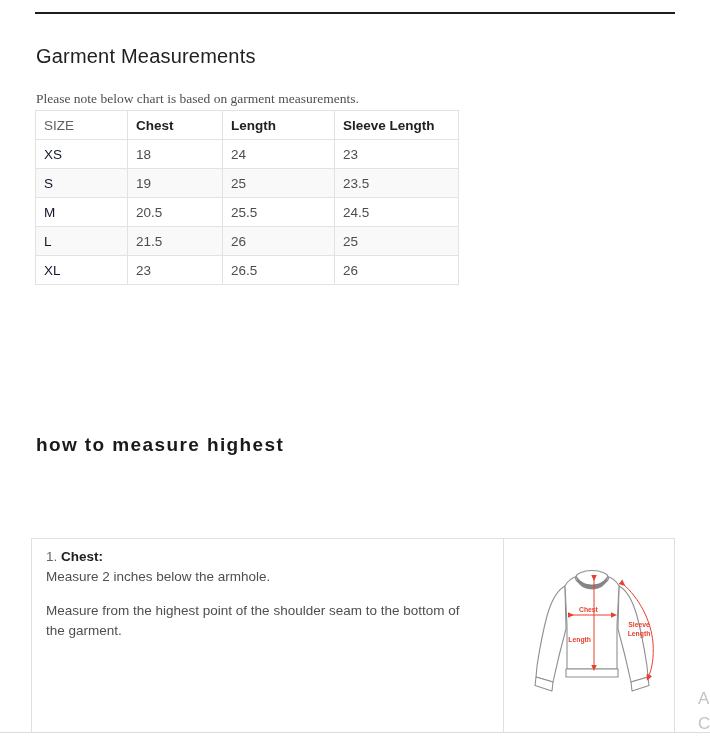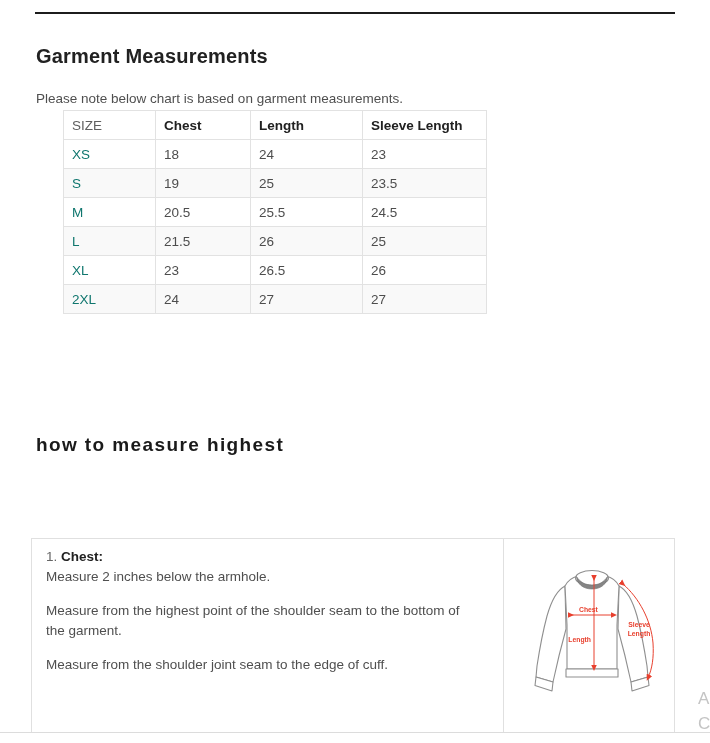--- a/index.html
+++ b/index.html
@@ -4,37 +4,37 @@
 <style>
   html,body{margin:0;padding:0;background:#fff;}
   #screen{
     position:relative;width:710px;height:743px;background:#fff;overflow:hidden;
     font-family:"Liberation Sans","DejaVu Sans",sans-serif;
     -webkit-font-smoothing:antialiased;
   }
   
   .top-rule{position:absolute;left:35px;top:12px;width:640px;height:2px;background:#1c1c1c;}
   
-  .h1{position:absolute;left:36px;top:45px;font-size:20px;font-weight:700;color:#212121;letter-spacing:.2px;}
-  .note{position:absolute;left:36px;top:91px;font-size:13.5px;color:#4f4f4f;}
+  .h1{position:absolute;left:36px;top:45px;font-size:20px;font-weight:400;color:#212121;letter-spacing:.2px;}
+  .note{position:absolute;left:36px;top:91px;font-size:13.5px;color:#4f4f4f;font-family:Liberation Serif, serif;}
   
   table.size-chart{
     position:absolute;left:35px;top:110px;width:423px;
     border-collapse:collapse;table-layout:fixed;
-    font-size:13.5px;color:#4d4d4d;margin-left:28px;
+    font-size:13.5px;color:#4d4d4d;
   }
   table.size-chart td,table.size-chart th{
     border:1px solid #e2e2e2;padding:5px 8px;height:18px;
     text-align:left;font-weight:normal;vertical-align:middle;line-height:17px;
   }
   table.size-chart tr.stripe{background:#f9f9f9;}
   table.size-chart .col-head{font-weight:700;color:#212121;}
   table.size-chart .size-head{color:#5f5f5f;}
   table.size-chart .units{color:#5f5f5f;}
-  table.size-chart .size-cell{color:#0f766e;}
+  table.size-chart .size-cell{color:#0f172a;}
   
   .h2{position:absolute;left:36px;top:434px;font-size:19px;font-weight:700;color:#1a1a1a;letter-spacing:1.4px;}
   
   .measure-box{
     position:absolute;left:31px;top:538px;width:644px;height:195px;
     border:1px solid #e0e0e0;box-sizing:border-box;display:flex;
   }
   .measure-box .text-cell{
     width:472px;box-sizing:border-box;border-right:1px solid #e0e0e0;
     padding:8px 26px 0 14px;font-size:13.5px;line-height:20px;color:#4f4f4f;
@@ -101,42 +101,35 @@
         <td>21.5</td>
         <td>26</td>
         <td>25</td>
       </tr>
       <tr>
         <td class="size-cell">XL</td>
         <td>23</td>
         <td>26.5</td>
         <td>26</td>
       </tr>
-      <tr class="stripe">
-        <td class="size-cell">2XL</td>
-        <td>24</td>
-        <td>27</td>
-        <td>27</td>
-      </tr>
     </tbody>
   </table>
 
   <div class="h2">how to measure highest</div>
 
   <div class="measure-box">
     <div class="text-cell">
       <div class="step">
         <div><span class="num">1.</span> <span class="lbl">Chest:</span><span></span></div>
         <div class="desc">Measure 2 inches below the armhole.</div>
       </div>
       <div class="step">
         <div class="desc">Measure from the highest point of the shoulder seam to the bottom of the garment.</div>
       </div>
       <div class="step">
-        <div class="desc">Measure from the shoulder joint seam to the edge of cuff.</div>
       </div>
     </div>
 
     <div class="img-cell">
       <svg width="140" height="132" viewBox="0 0 140 132">
         <defs>
           <marker id="arr" markerWidth="7" markerHeight="7" refX="3.5" refY="3.5" orient="auto" markerUnits="userSpaceOnUse">
             <path d="M0,0.5 L6.5,3.5 L0,6.5 Z" fill="#e8402e"></path>
           </marker>
         </defs>

